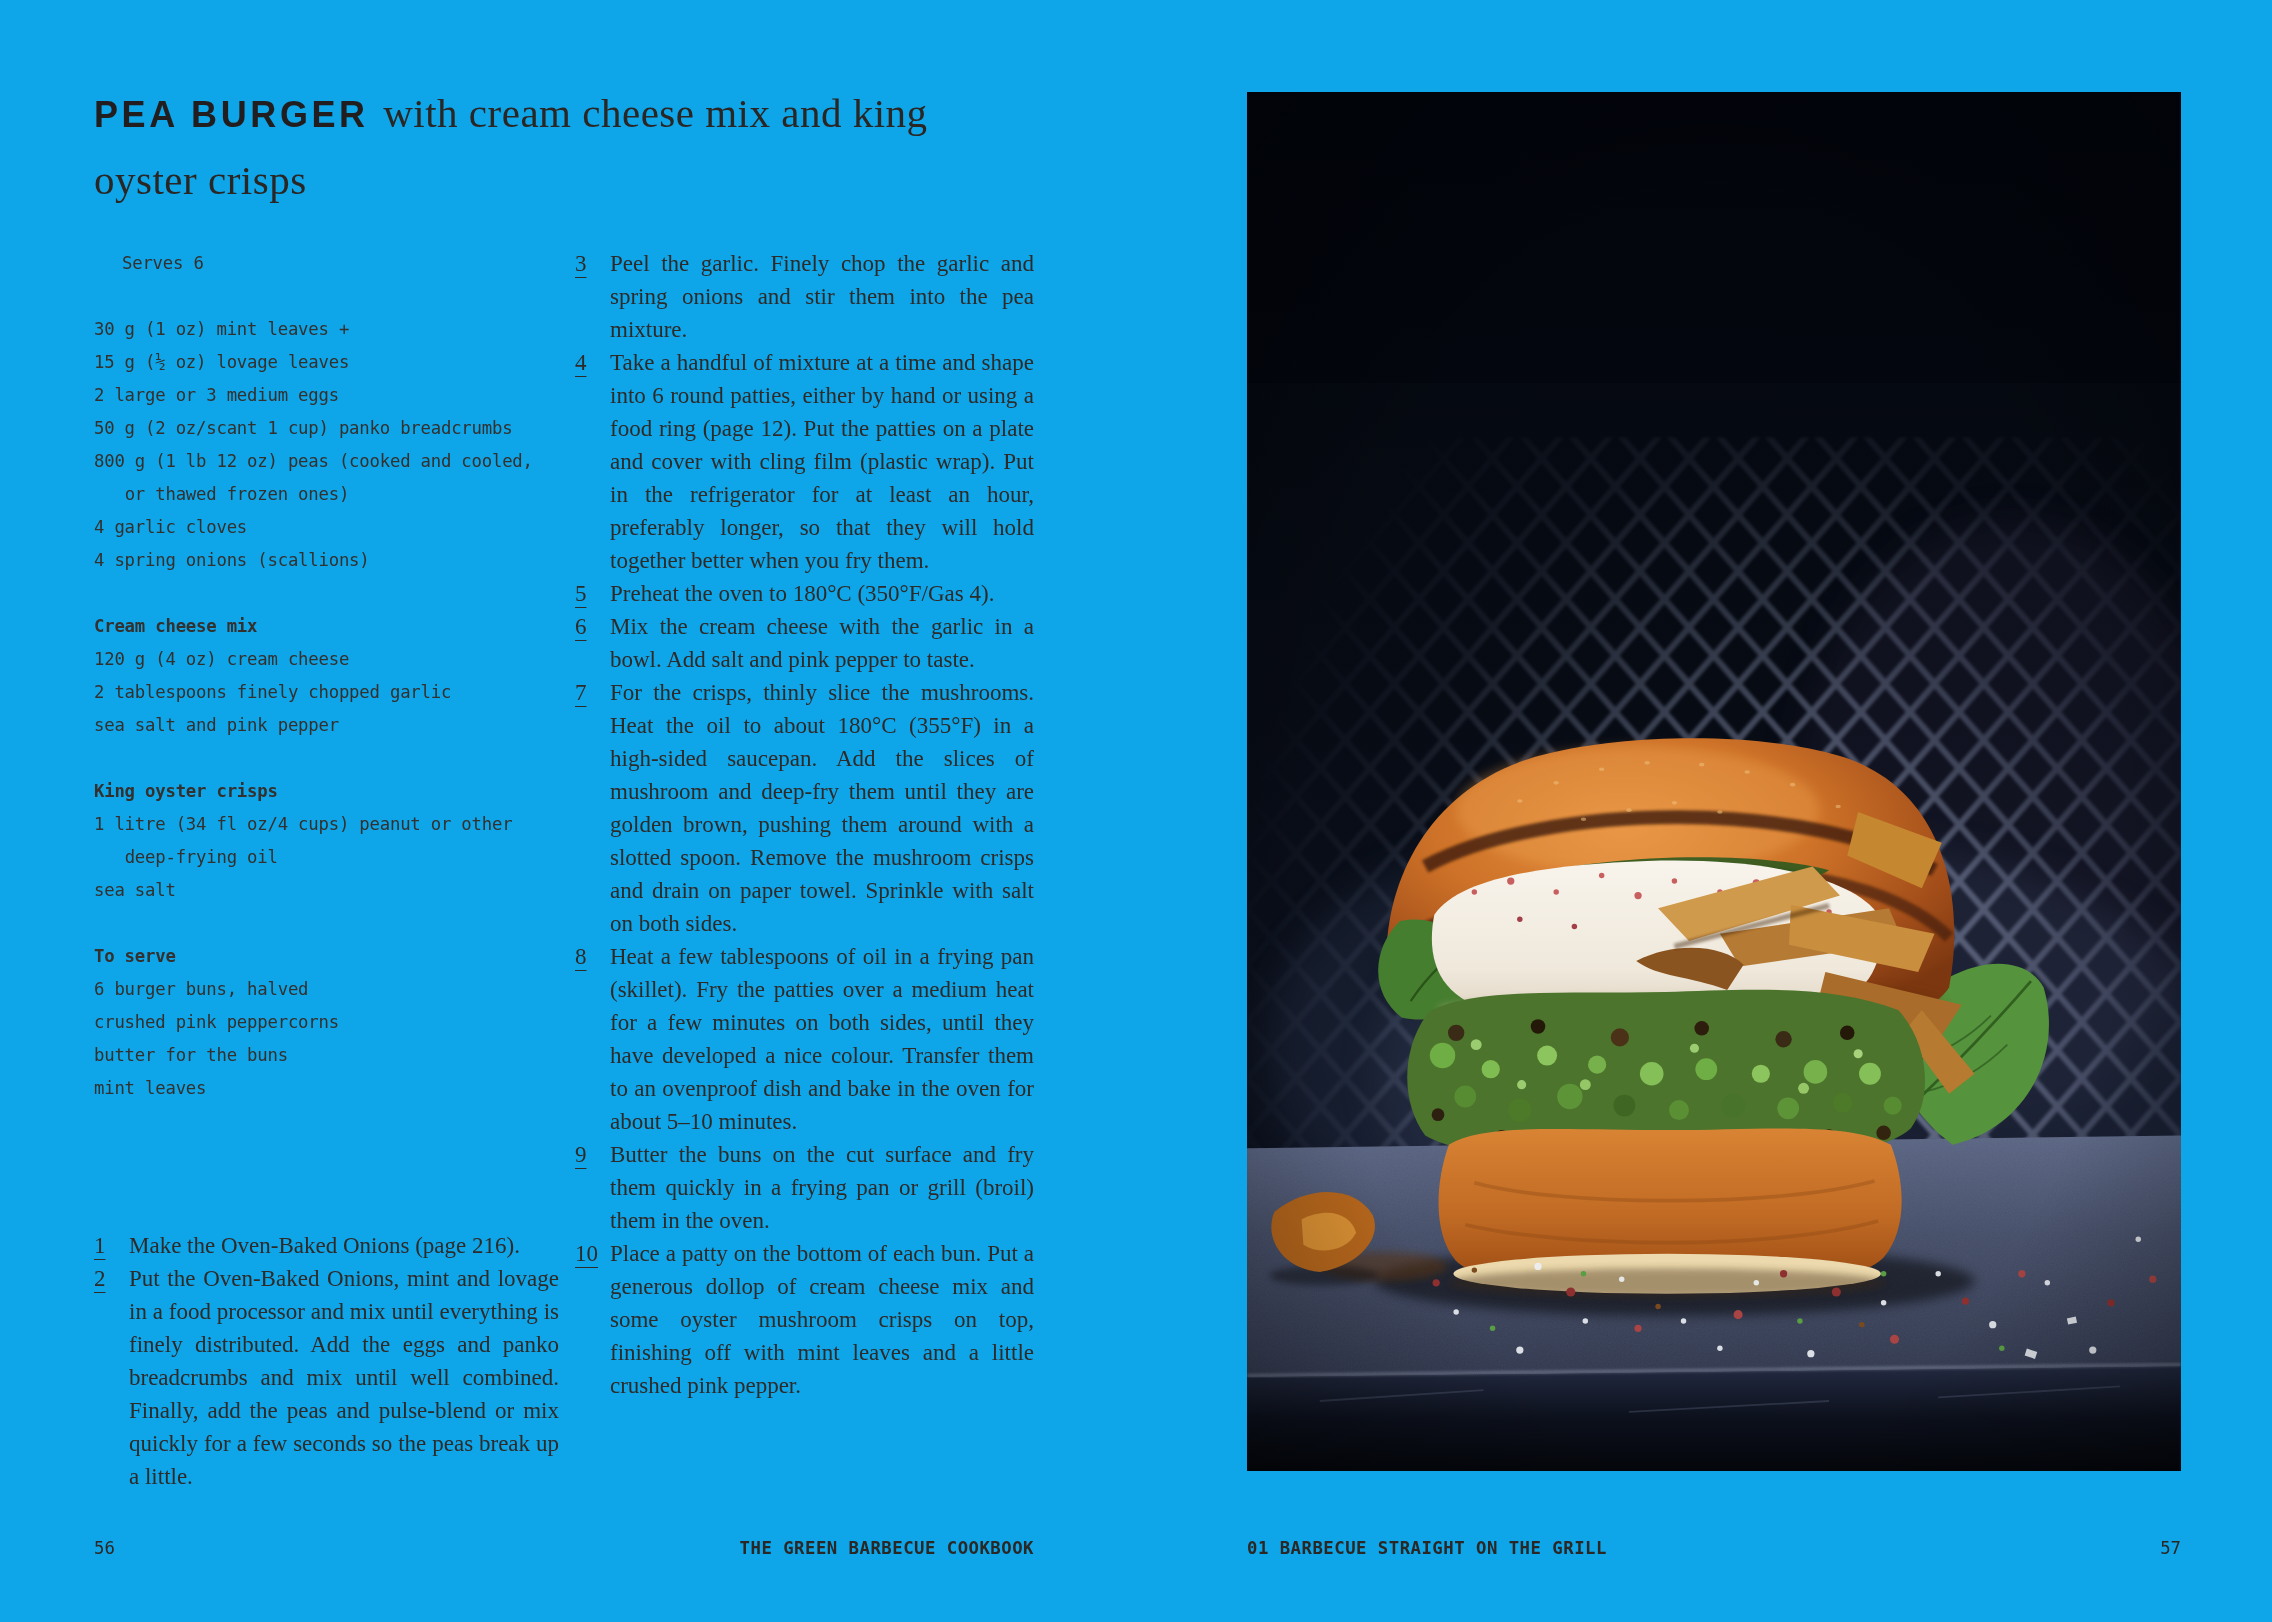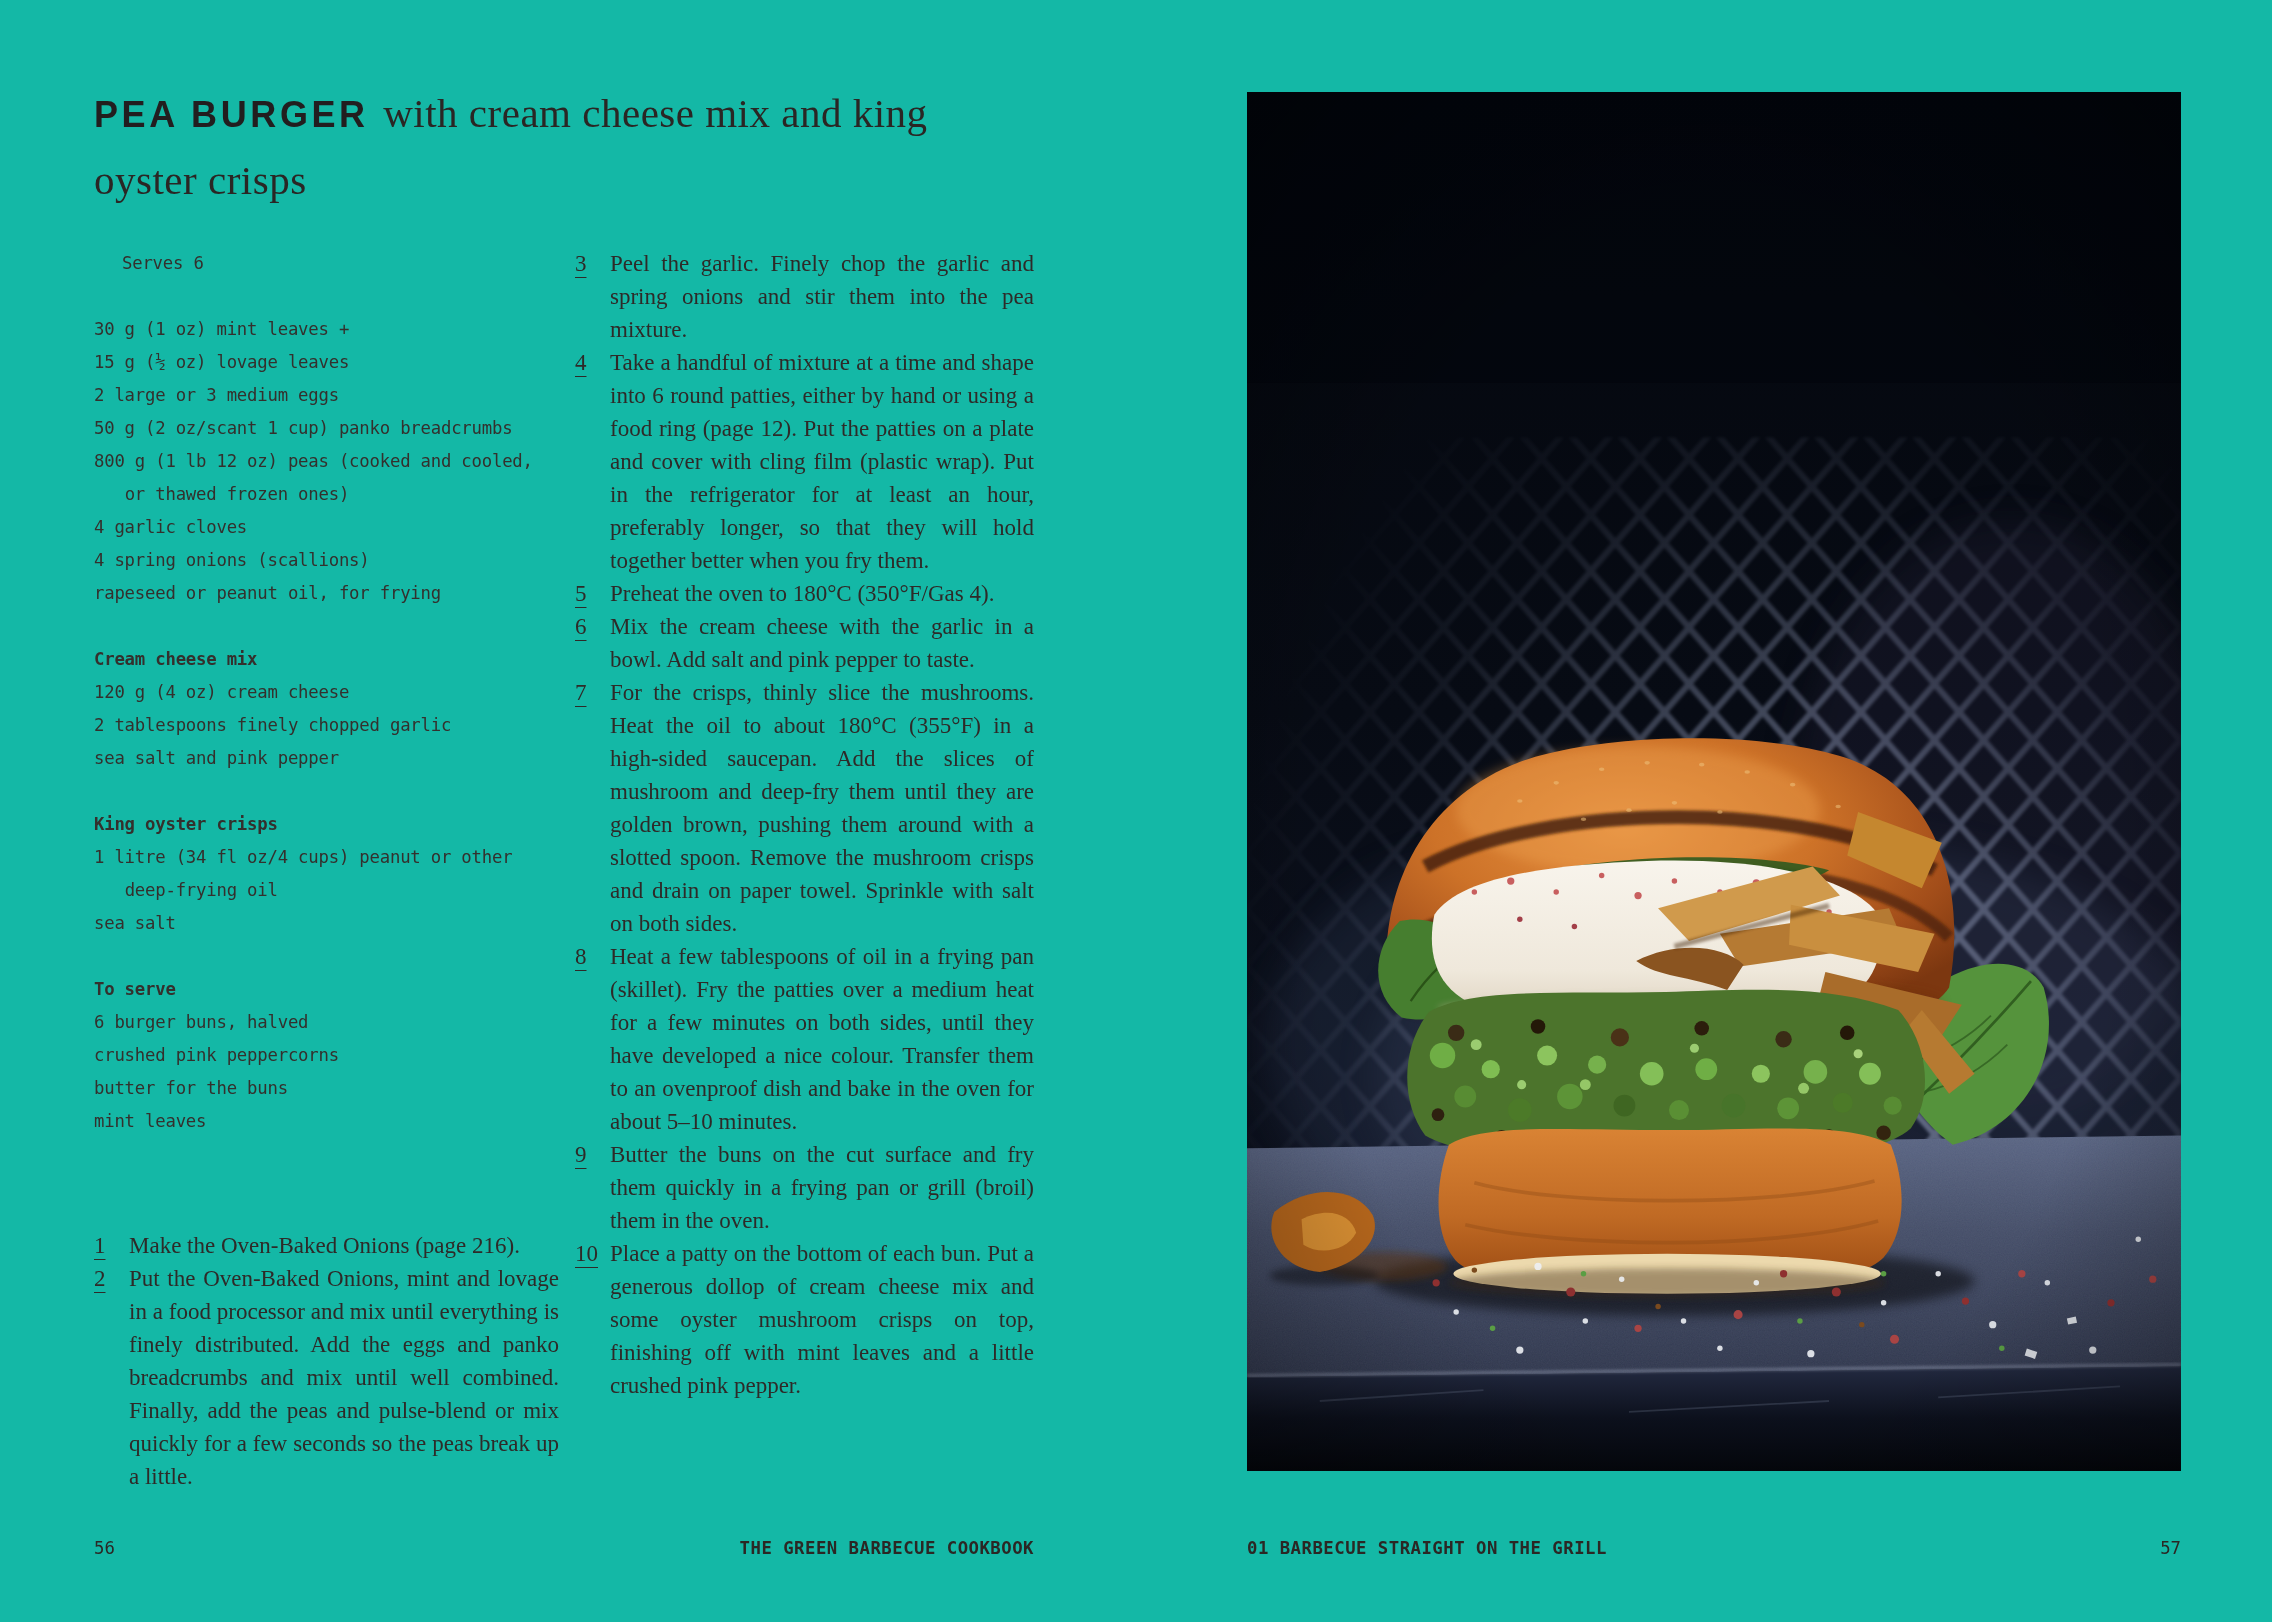--- a/index.html
+++ b/index.html
@@ -1,16 +1,16 @@
 <!DOCTYPE html>
 <html style="font-size:14.5px"><head>
 <meta charset="utf-8">
 <style>
   html,body{margin:0;padding:0;background:#ffffff;}
-  .page{position:relative;width:2273px;height:1623px;background:#14b8a6;overflow:hidden;
+  .page{position:relative;width:2273px;height:1623px;background:#0ea5e9;overflow:hidden;
         font-family:"Liberation Sans",sans-serif;color:#2b2724;}
   
   .title-block{position:absolute;left:94px;top:84px;width:964px;line-height:58px;}
   .title-bold{font-family:"Liberation Sans",sans-serif;font-weight:bold;font-size:36px;
               letter-spacing:3.6px;color:#221e1f;}
   .title-serif{font-family:"Liberation Serif",serif;font-size:41px;color:#2a2624;letter-spacing:0.5px;}
   .title-line1 .title-serif{margin-left:14.5px;}
   
   .ingredients{position:absolute;left:94px;top:247px;width:473px;
                font-family:"DejaVu Sans Mono","Liberation Mono",monospace;
@@ -56,21 +56,20 @@
     <div>
         <div class="ing-section">
           <div class="ing-line">30 g (1 oz) mint leaves +</div>
           <div class="ing-line">15 g (½ oz) lovage leaves</div>
           <div class="ing-line">2 large or 3 medium eggs</div>
           <div class="ing-line">50 g (2 oz/scant 1 cup) panko breadcrumbs</div>
           <div class="ing-line">800 g (1 lb 12 oz) peas (cooked and cooled,</div>
           <div class="ing-line">   or thawed frozen ones)</div>
           <div class="ing-line">4 garlic cloves</div>
           <div class="ing-line">4 spring onions (scallions)</div>
-          <div class="ing-line">rapeseed or peanut oil, for frying</div>
         </div>
         <div class="ing-section">
           <div class="ing-heading">Cream cheese mix</div>
           <div class="ing-line">120 g (4 oz) cream cheese</div>
           <div class="ing-line">2 tablespoons finely chopped garlic</div>
           <div class="ing-line">sea salt and pink pepper</div>
         </div>
         <div class="ing-section">
           <div class="ing-heading">King oyster crisps</div>
           <div class="ing-line">1 litre (34 fl oz/4 cups) peanut or other</div>

